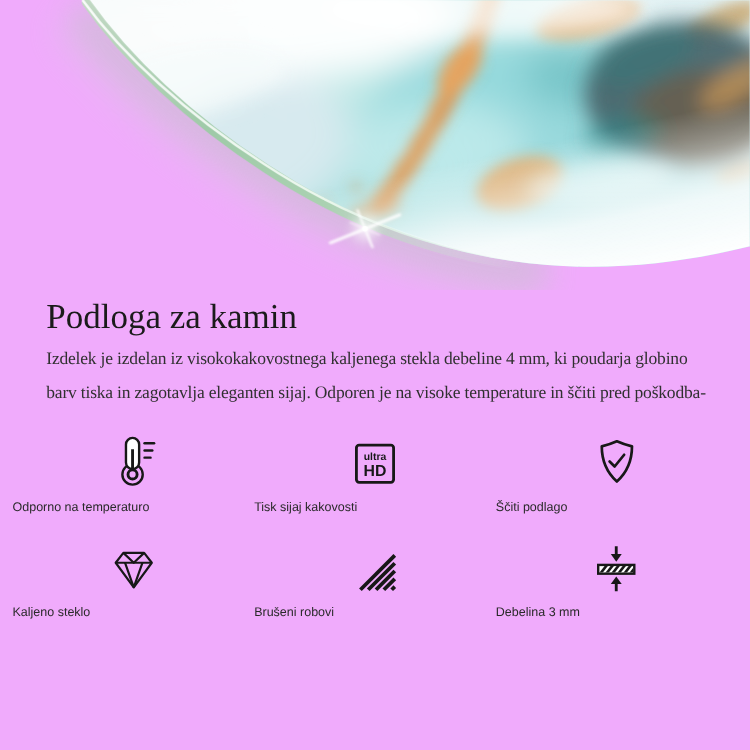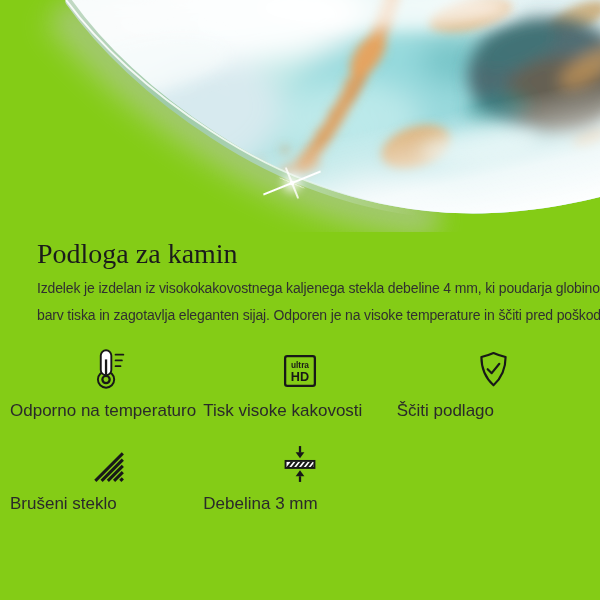--- a/index.html
+++ b/index.html
@@ -1,28 +1,28 @@
 <!DOCTYPE html>
 <html><head>
 <meta charset="utf-8">
 <style>
   html,body{margin:0;padding:0;background:#ffffff;}
   body{width:600px;height:600px;overflow:hidden;font-family:"Liberation Sans","DejaVu Sans",sans-serif;color:#2e2e2e;}
-  .page{width:600px;height:600px;background:#84cc16;position:relative;}
+  .page{width:600px;height:600px;background:#f0abfc;position:relative;}
   .hero{width:600px;height:232px;display:block;}
   .text-block{padding:0 20px 0 37px;}
   h1{margin:6px 0 0 0;font-family:"Liberation Serif","DejaVu Serif",serif;font-weight:400;
      font-size:28px;line-height:31px;color:#1b1b1b;letter-spacing:0;}
   h1 span{display:block;}
   .desc{margin:6px 0 0 0;font-size:14px;line-height:26.5px;color:#303030;letter-spacing:-0.15px;}
-  .desc span{display:block;white-space:nowrap;}
+  .desc span{display:block;white-space:nowrap;font-family:Liberation Serif, serif;}
   .features{display:grid;grid-template-columns:repeat(3,1fr);row-gap:16px;margin-top:16px;padding:0 10px;}
   .feature{display:flex;flex-direction:column;}
   .icon-wrap{height:48px;display:flex;align-items:flex-end;justify-content:center;}
-  .feature-label{margin-top:9px;font-size:17px;color:#2a2a2a;letter-spacing:0;}
+  .feature-label{margin-top:9px;font-size:10px;color:#2a2a2a;letter-spacing:0;}
   .ic{stroke:#181818;fill:none;stroke-width:2;}
   .ic text{stroke:none;fill:#181818;font-family:"Liberation Sans","DejaVu Sans",sans-serif;}
 </style>
 </head>
 <body>
 
 <div class="page">
 
   <svg class="hero" viewBox="0 0 600 232" aria-hidden="true">
     <defs>
@@ -164,47 +164,60 @@
     </div>
 
     <div class="feature">
       <div class="icon-wrap">
         <svg class="ic" width="42" height="42" viewBox="0 0 48 48">
           <rect x="7" y="7" width="34" height="34" rx="2.5" stroke-width="2.6"></rect>
           <text x="24" y="20.5" font-size="9.5" font-weight="700" text-anchor="middle">ultra</text>
           <text x="24" y="35" font-size="14.5" font-weight="700" text-anchor="middle">HD</text>
         </svg>
       </div>
-      <div class="feature-label">Tisk visoke kakovosti</div>
+      <div class="feature-label">Tisk sijaj kakovosti</div>
     </div>
 
     <div class="feature">
       <div class="icon-wrap">
         <svg class="ic" width="43" height="43" viewBox="0 0 48 48">
           <path d="M24,4.5 C28.5,6.5 33,8 37.5,9 C37.5,21 34,31.5 24,40.5 C14,31.5 10.5,21 10.5,9 C15,8 19.5,6.5 24,4.5 Z" stroke-width="2.4" stroke-linejoin="round"></path>
           <path d="M17.5,22.5 L22,27 L30.5,16.5" stroke-width="2.4" stroke-linecap="round" stroke-linejoin="round"></path>
         </svg>
       </div>
       <div class="feature-label">Ščiti podlago</div>
     </div>
 
+    <div class="feature">
+      <div class="icon-wrap">
+        <svg class="ic" width="42" height="42" viewBox="0 0 48 48">
+          <g stroke-linejoin="round">
+            <path d="M24,41 L7.5,18.5 L14.5,9.5 L33.5,9.5 L40.5,18.5 Z"></path>
+            <path d="M7.5,18.5 L40.5,18.5"></path>
+            <path d="M14.5,9.5 L24,18.5 L33.5,9.5"></path>
+            <path d="M16,18.5 L24,41 M32,18.5 L24,41"></path>
+          </g>
+        </svg>
+      </div>
+      <div class="feature-label">Kaljeno steklo</div>
+    </div>
 
     <div class="feature">
       <div class="icon-wrap">
         <svg class="ic" width="40" height="40" viewBox="0 0 48 48">
           <g stroke-width="3.6">
             <line x1="10" y1="43" x2="43" y2="10"></line>
             <line x1="17.5" y1="43" x2="43" y2="17.5"></line>
             <line x1="25" y1="43" x2="43" y2="25"></line>
             <line x1="32.5" y1="43" x2="43" y2="32.5"></line>
             <line x1="40" y1="43" x2="43" y2="40"></line>
           </g>
         </svg>
       </div>
-      <div class="feature-label">Brušeni steklo</div>
+      <div class="feature-label">Brušeni robovi</div>
     </div>
 
     <div class="feature">
       <div class="icon-wrap">
         <svg class="ic" width="42" height="42" viewBox="0 0 48 48">
           <defs>
               <clipPath id="barClip">
                 <rect x="8.5" y="21.5" width="31" height="6"></rect>
               </clipPath>
             </defs>

